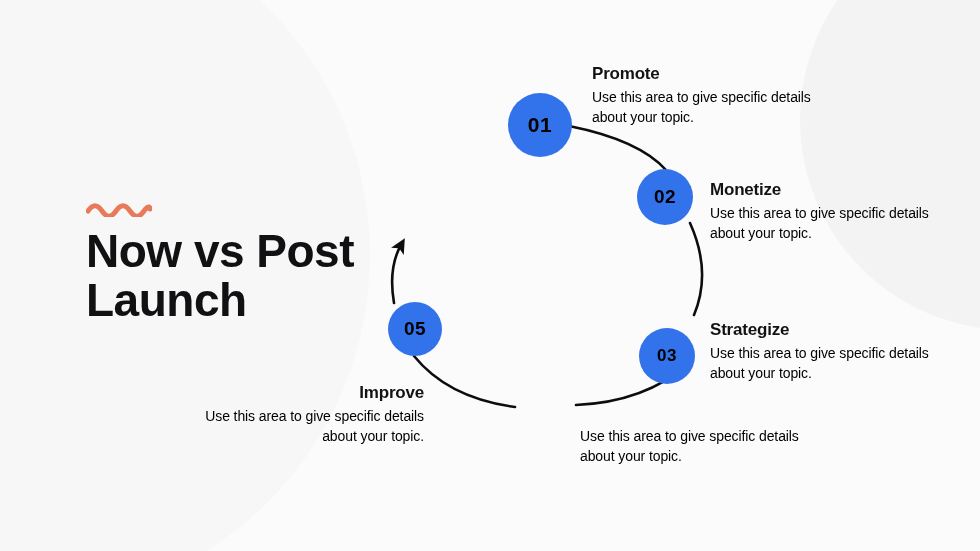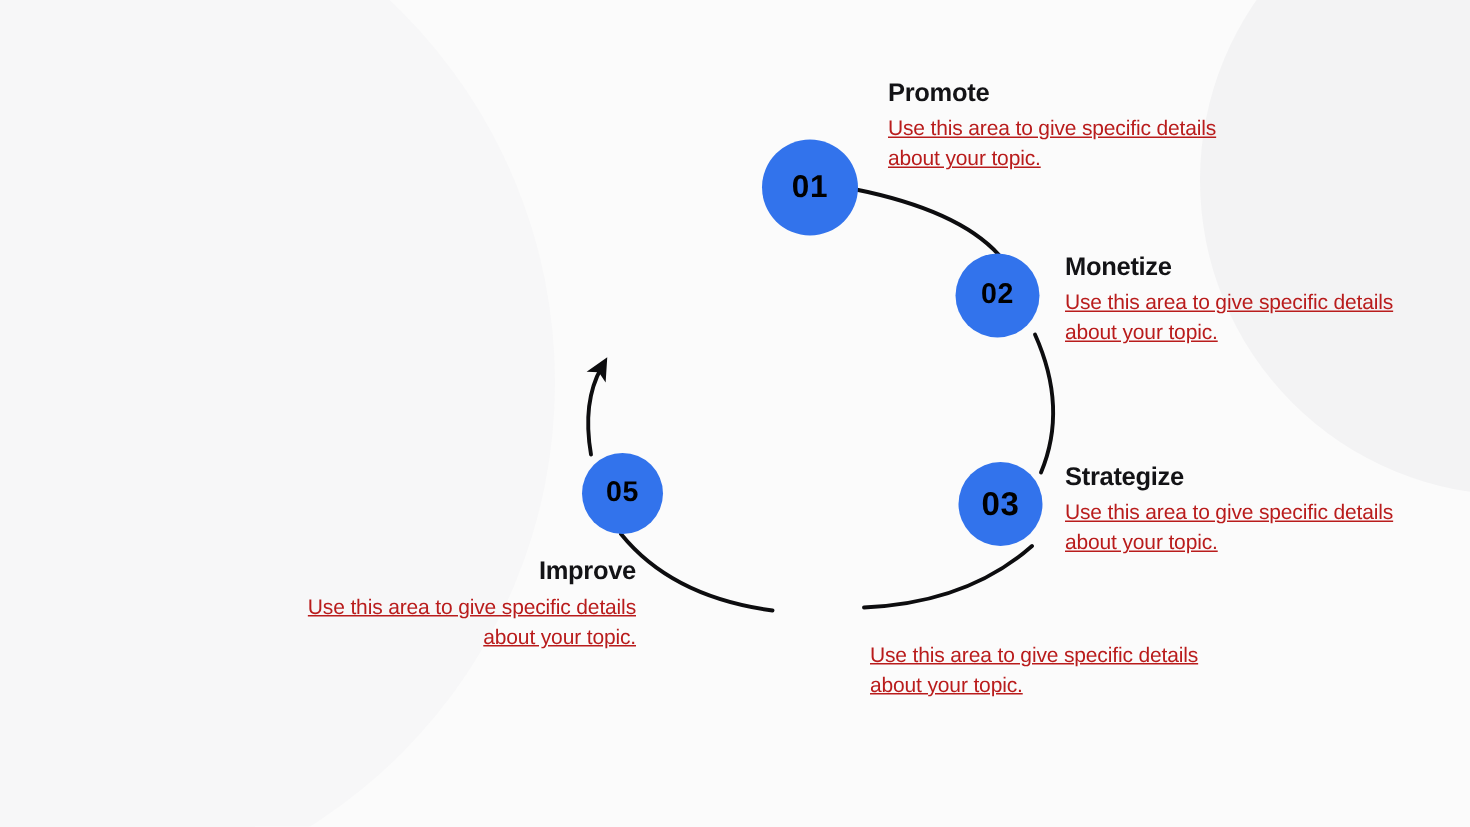--- a/index.html
+++ b/index.html
@@ -60,57 +60,62 @@
     display:flex;
     align-items:center;
     justify-content:center;
     font-weight:700;
     font-family:"Liberation Sans", sans-serif;
     letter-spacing:0.5px;
     user-select:none;
   }
   #node-1{left:508px;top:93px;width:64px;height:64px;font-size:21px;}
   #node-2{left:637px;top:169px;width:56px;height:56px;font-size:19px;}
-  #node-3{left:639px;top:308px;width:56px;height:56px;font-size:22px;}
+  #node-3{left:639px;top:328px;width:56px;height:56px;font-size:17px;}
   #node-4{left:515px;top:376px;width:58px;height:58px;font-size:19px;}
   #node-5{left:388px;top:302px;width:54px;height:54px;font-size:19px;}
 
   
   .step-text{position:absolute;}
   .step-title{
-    margin:0 0 4px 0;
+    margin:12px 0 4px 0;
     font-size:17px;
     font-weight:700;
     color:#131316;
     letter-spacing:-0.2px;
     line-height:1.2;
   }
   .step-body{
     margin:0;
     font-size:14px;
     line-height:1.42;
-    color:#b91c1c;
+    color:#000000;
     letter-spacing:-0.1px;
-    text-decoration:underline;
   }
   #text-1{left:592px;top:52px;width:230px;}
   #text-2{left:710px;top:168px;width:230px;}
   #text-3{left:710px;top:308px;width:230px;}
   #text-4{left:580px;top:427px;width:230px;}
   #text-5{left:196px;top:371px;width:228px;text-align:right;}
 </style>
 </head>
 <body>
 
 <div id="slide">
 
   <div id="canvas-white"></div>
   <div class="blob" id="blob-left"></div>
   <div class="blob" id="blob-right"></div>
 
+  <div id="title-block">
+    <svg id="squiggle" width="66" height="14" viewBox="0 0 66 14" fill="none">
+      <path d="M2 8 C 7 1, 11 1, 16 8 S 25 15, 30 8 S 39 1, 44 8 S 53 15, 58 8 S 64 5, 64 6" stroke="#e8795a" stroke-width="5" stroke-linecap="round" fill="none"></path>
+    </svg>
+    <h1 id="page-title">Now vs Post Launch</h1>
+  </div>
 
   <svg id="diagram" viewBox="0 0 980 551" xmlns="http://www.w3.org/2000/svg">
     <defs>
       <marker id="arrowhead" markerWidth="7" markerHeight="7" refX="3.2" refY="3.4" orient="auto" markerUnits="strokeWidth">
         <path d="M0.4,0.6 L6.2,3.4 L0.4,6.2 L1.8,3.4 Z" fill="#0d0d0f"></path>
       </marker>
     </defs>
 
     <path d="M 569 126 Q 639 140 666 170" stroke="#0d0d0f" stroke-width="2.6" fill="none" stroke-linecap="round"></path>
 

